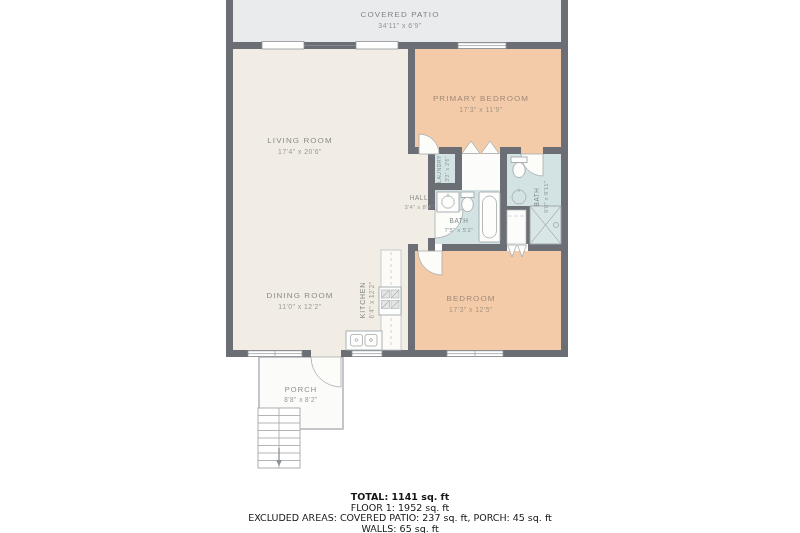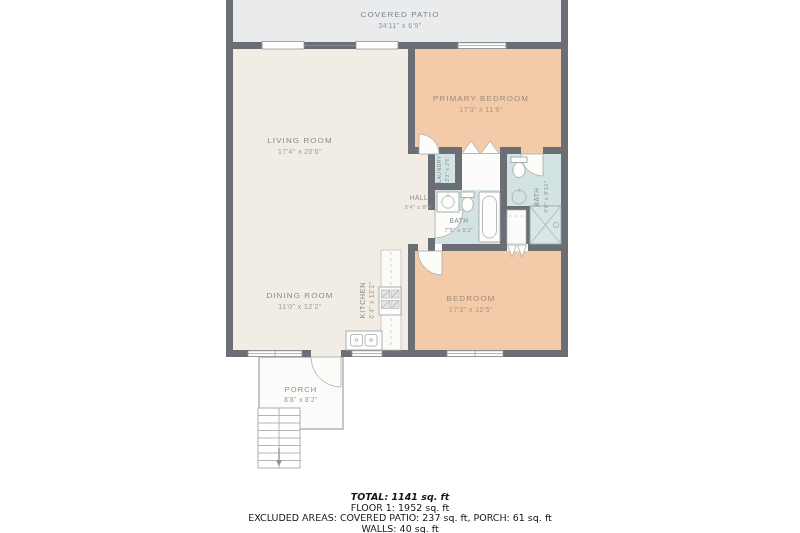--- a/index.html
+++ b/index.html
@@ -22,21 +22,21 @@
   .dims-patio{fill:#8d9296;}
   .lbl-warm{fill:#9d8877;}
   .dims-warm{fill:#a8947f;}
   .lbl-bath{fill:#7d8a8c;}
   .dims-bath{fill:#8c979a;}
   .sm{font-size:6.4px;letter-spacing:0.6px;}
   .smd{font-size:5.9px;letter-spacing:0.3px;}
   .xs{font-size:5.1px;letter-spacing:0.3px;}
   .footer{position:absolute;left:0;top:492px;width:800px;text-align:center;
           font-family:"DejaVu Sans",sans-serif;color:#141414;}
-  .f1{font-size:9.5px;font-weight:bold;line-height:10.6px;font-style:italic;}
+  .f1{font-size:9.5px;font-weight:bold;line-height:10.6px;}
   .f2{font-size:9.5px;line-height:10.6px;}
 </style>
 </head>
 <body>
 
 <div class="frame">
 <svg width="800" height="533" viewBox="0 0 800 533">
 
   <g>
     <rect x="233" y="0" width="328" height="42" fill="#e9ebed"></rect>
@@ -219,16 +219,16 @@
     <text transform="translate(374,300) rotate(-90)" class="dims" style="font-size:6.3px;">6'4" x 12'2"</text>
 
     <text x="301" y="392" class="lbl" style="font-size:7.5px;">PORCH</text>
     <text x="301" y="402" class="dims" style="font-size:6.4px;">8'8" x 8'2"</text>
   </g>
 </svg>
 
   <div class="footer">
     <div class="f1">TOTAL: 1141 sq. ft</div>
     <div class="f2">FLOOR 1: 1952 sq. ft</div>
-    <div class="f2">EXCLUDED AREAS: COVERED PATIO: 237 sq. ft, PORCH: 61 sq. ft</div>
-    <div class="f2">WALLS: 40 sq. ft</div>
+    <div class="f2">EXCLUDED AREAS: COVERED PATIO: 237 sq. ft, PORCH: 45 sq. ft</div>
+    <div class="f2">WALLS: 65 sq. ft</div>
   </div>
 </div>
 
 </body></html>

